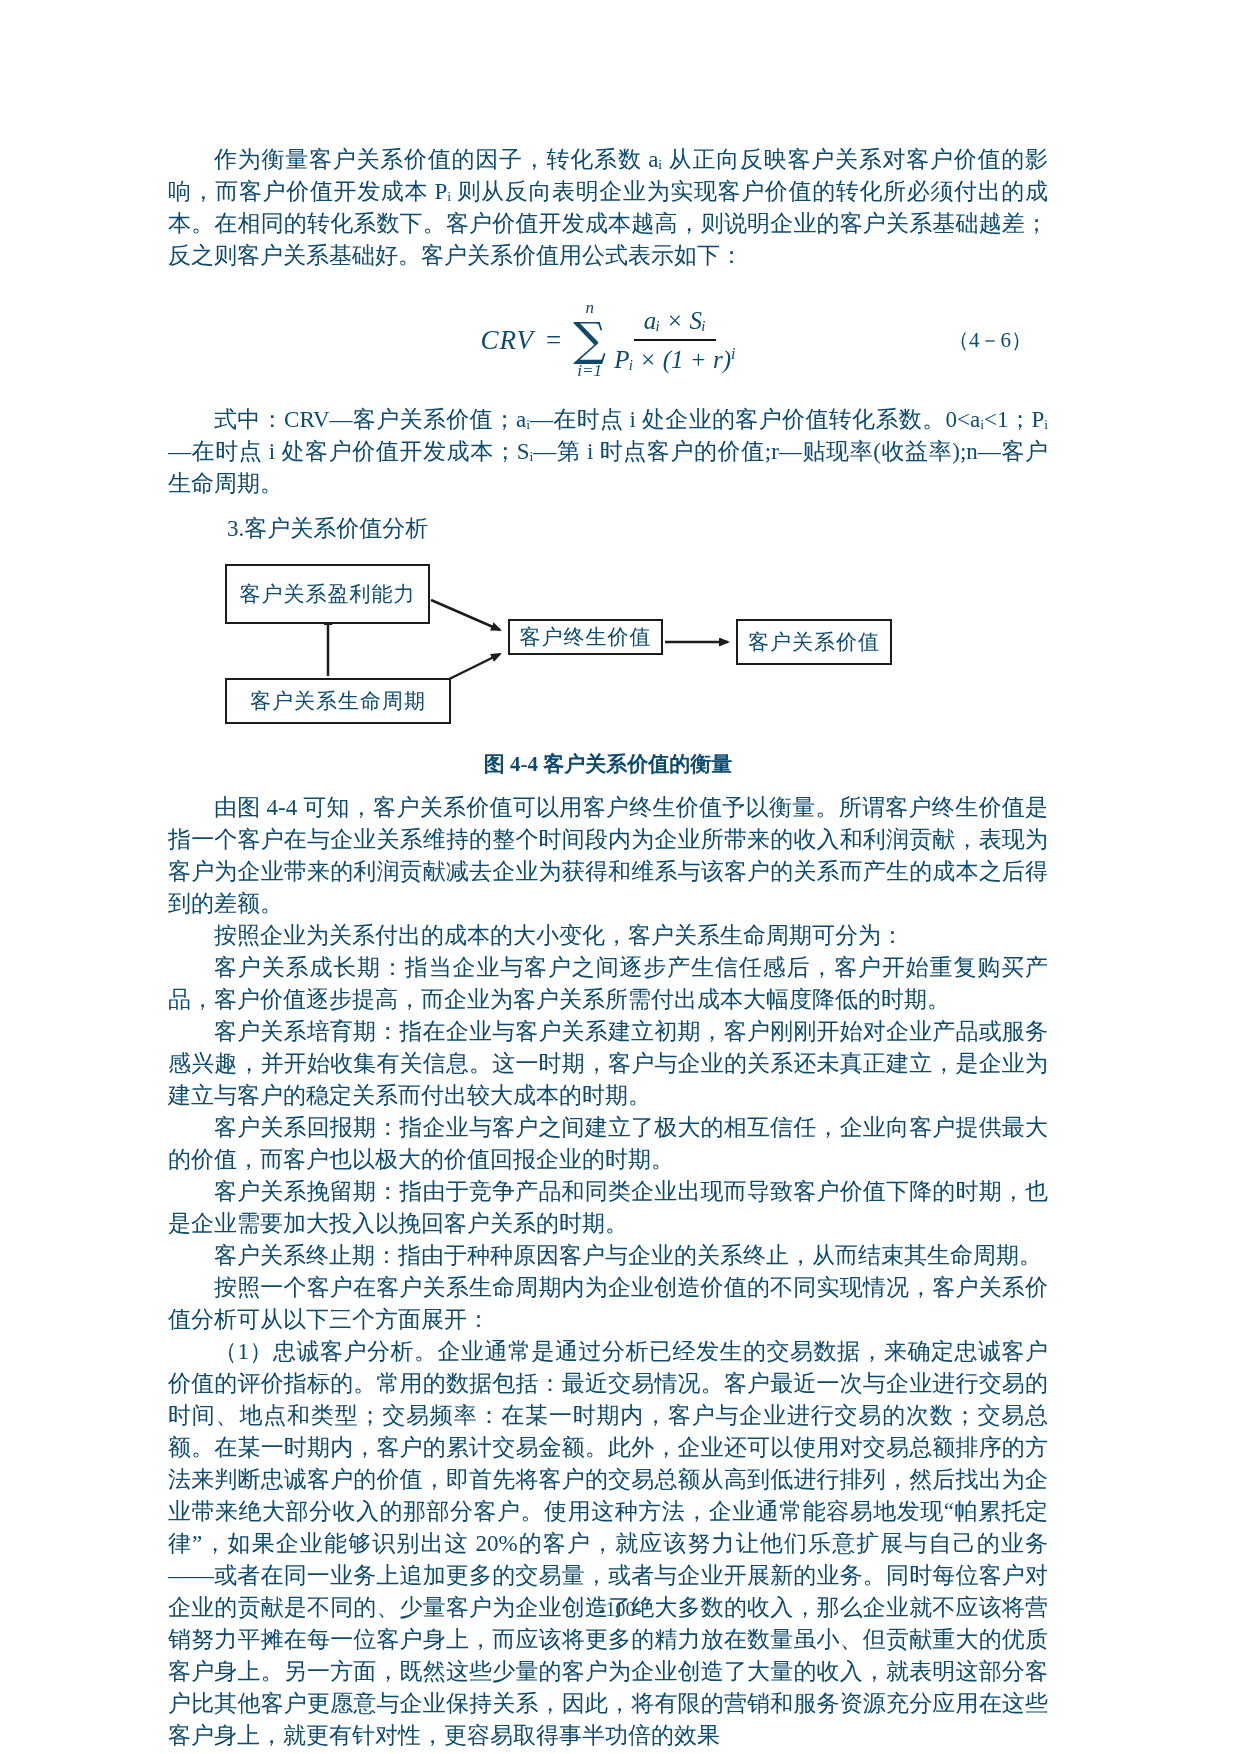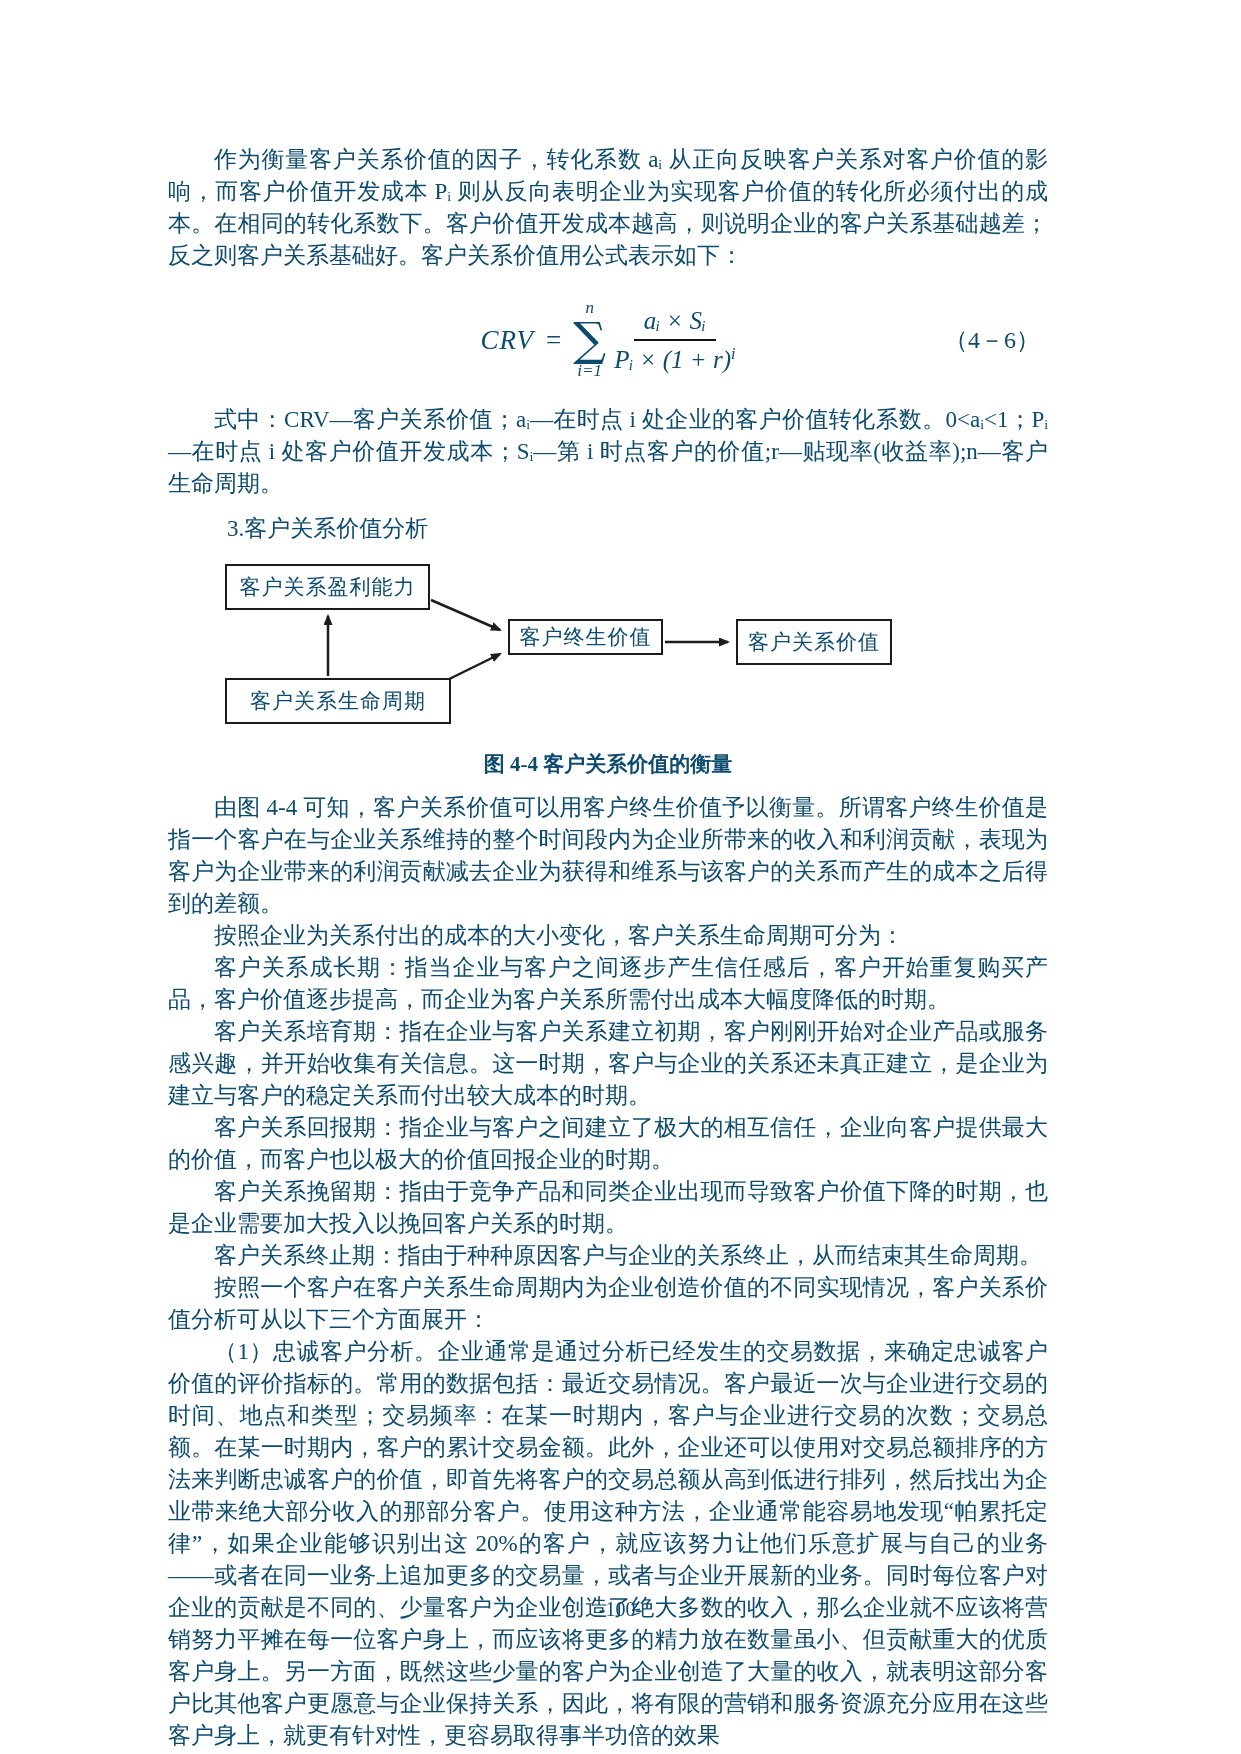--- a/index.html
+++ b/index.html
@@ -53,23 +53,23 @@
     flex-direction:column;
     align-items:center;
     font-size:25px;
     line-height:1.25;
   }
   .f-num{border-bottom:2px solid #141414;padding:0 10px 3px;}
   .f-den{padding-top:3px;}
   .f-den sup{font-size:16px;}
   .f-no{
     position:absolute;
-    right:8px;top:50%;
+    right:16px;top:50%;
     transform:translateY(-50%);
-    font-size:24px;
+    font-size:21px;
     font-style:normal;
   }
   
   .figure{margin:6px 0 14px;}
   .diagram{
     position:relative;
     width:880px;height:178px;
     margin-top:8px;
   }
   .dbox{
@@ -132,21 +132,21 @@
         <defs>
           <marker id="ah" markerWidth="11" markerHeight="10" refX="9" refY="4.5" orient="auto" markerUnits="userSpaceOnUse">
             <polygon points="0,0 11,4.5 0,9" fill="#1c1c1c"></polygon>
           </marker>
         </defs>
         <line x1="160" y1="118" x2="160" y2="58" stroke="#1c1c1c" stroke-width="2.5" marker-end="url(#ah)"></line>
         <line x1="263" y1="42" x2="332" y2="72" stroke="#1c1c1c" stroke-width="2.5" marker-end="url(#ah)"></line>
         <line x1="263" y1="130" x2="332" y2="96" stroke="#1c1c1c" stroke-width="2.5" marker-end="url(#ah)"></line>
         <line x1="497" y1="84" x2="560" y2="84" stroke="#1c1c1c" stroke-width="2.5" marker-end="url(#ah)"></line>
       </svg>
-      <div class="dbox" style="left:57px;top:6px;width:205px;height:46px;">客户关系盈利能力</div>
+      <div class="dbox" style="left:57px;top:6px;width:205px;height:60px;">客户关系盈利能力</div>
       <div class="dbox" style="left:57px;top:120px;width:226px;height:46px;">客户关系生命周期</div>
       <div class="dbox" style="left:340px;top:61px;width:155px;height:36px;">客户终生价值</div>
       <div class="dbox" style="left:568px;top:61px;width:156px;height:46px;">客户关系价值</div>
     </div>
     <div class="figure-caption">图 4-4 客户关系价值的衡量</div>
   </div>
 
   <p class="para">由图 4-4 可知，客户关系价值可以用客户终生价值予以衡量。所谓客户终生价值是指一个客户在与企业关系维持的整个时间段内为企业所带来的收入和利润贡献，表现为客户为企业带来的利润贡献减去企业为获得和维系与该客户的关系而产生的成本之后得到的差额。</p>
   <p class="para">按照企业为关系付出的成本的大小变化，客户关系生命周期可分为：</p>
   <p class="para">客户关系成长期：指当企业与客户之间逐步产生信任感后，客户开始重复购买产品，客户价值逐步提高，而企业为客户关系所需付出成本大幅度降低的时期。</p>

